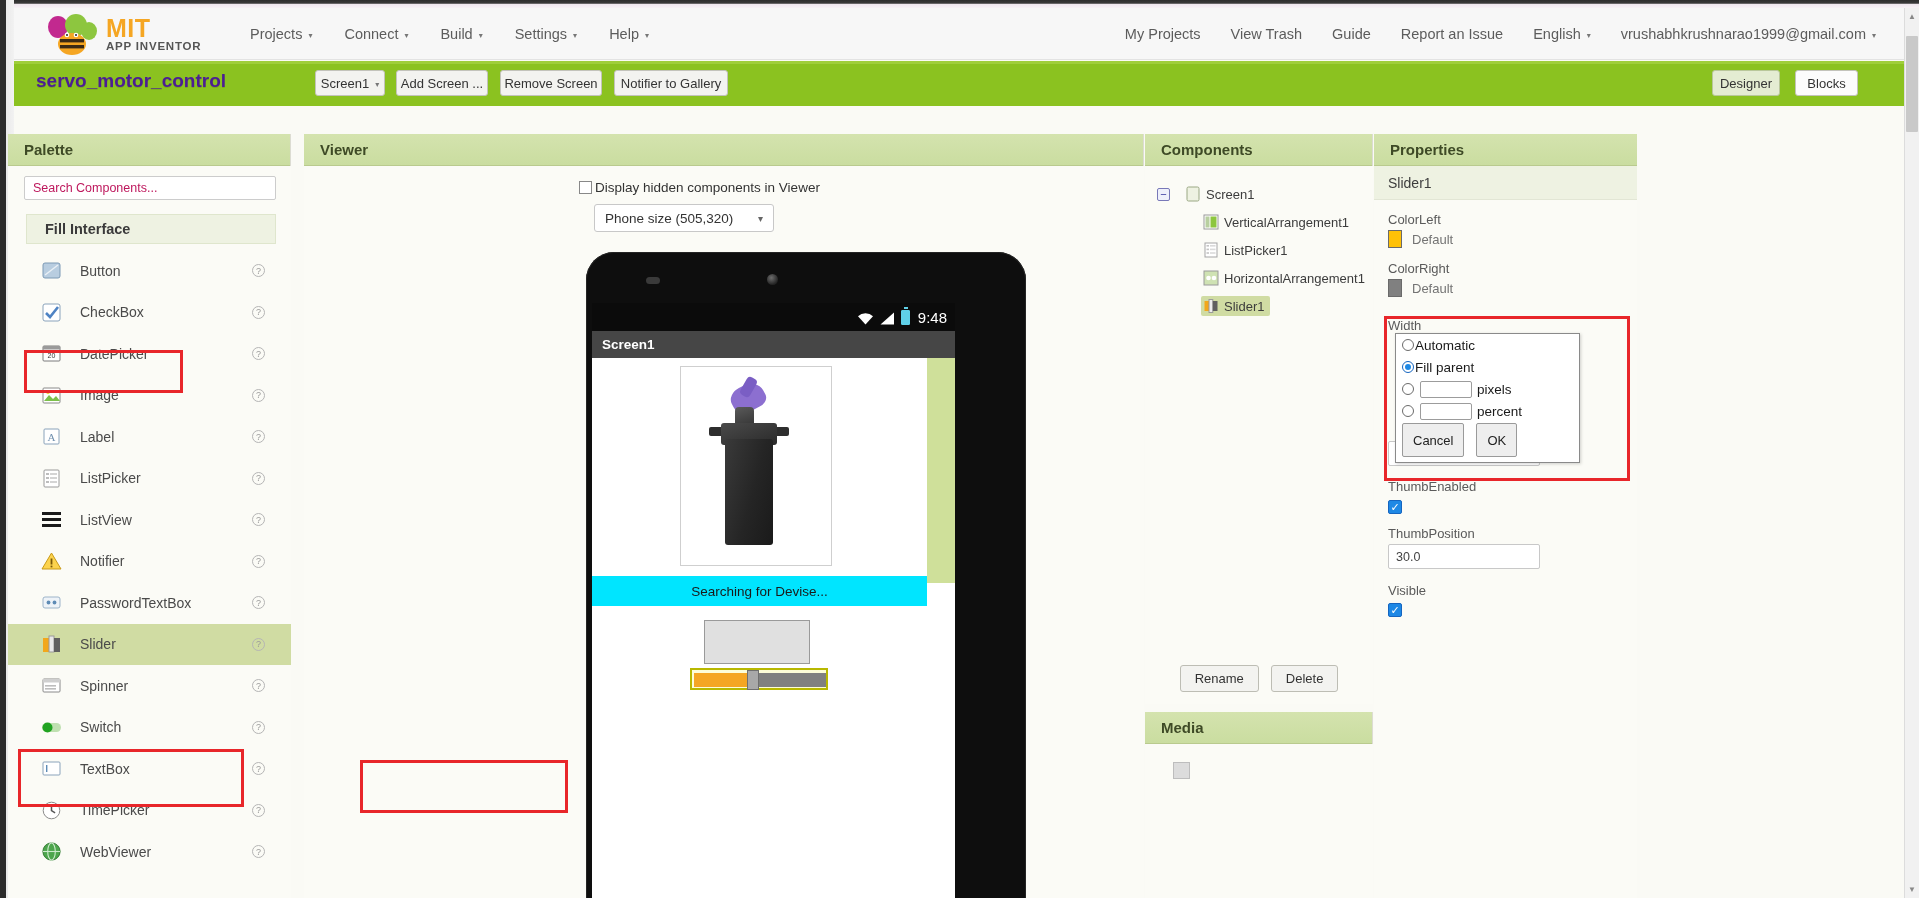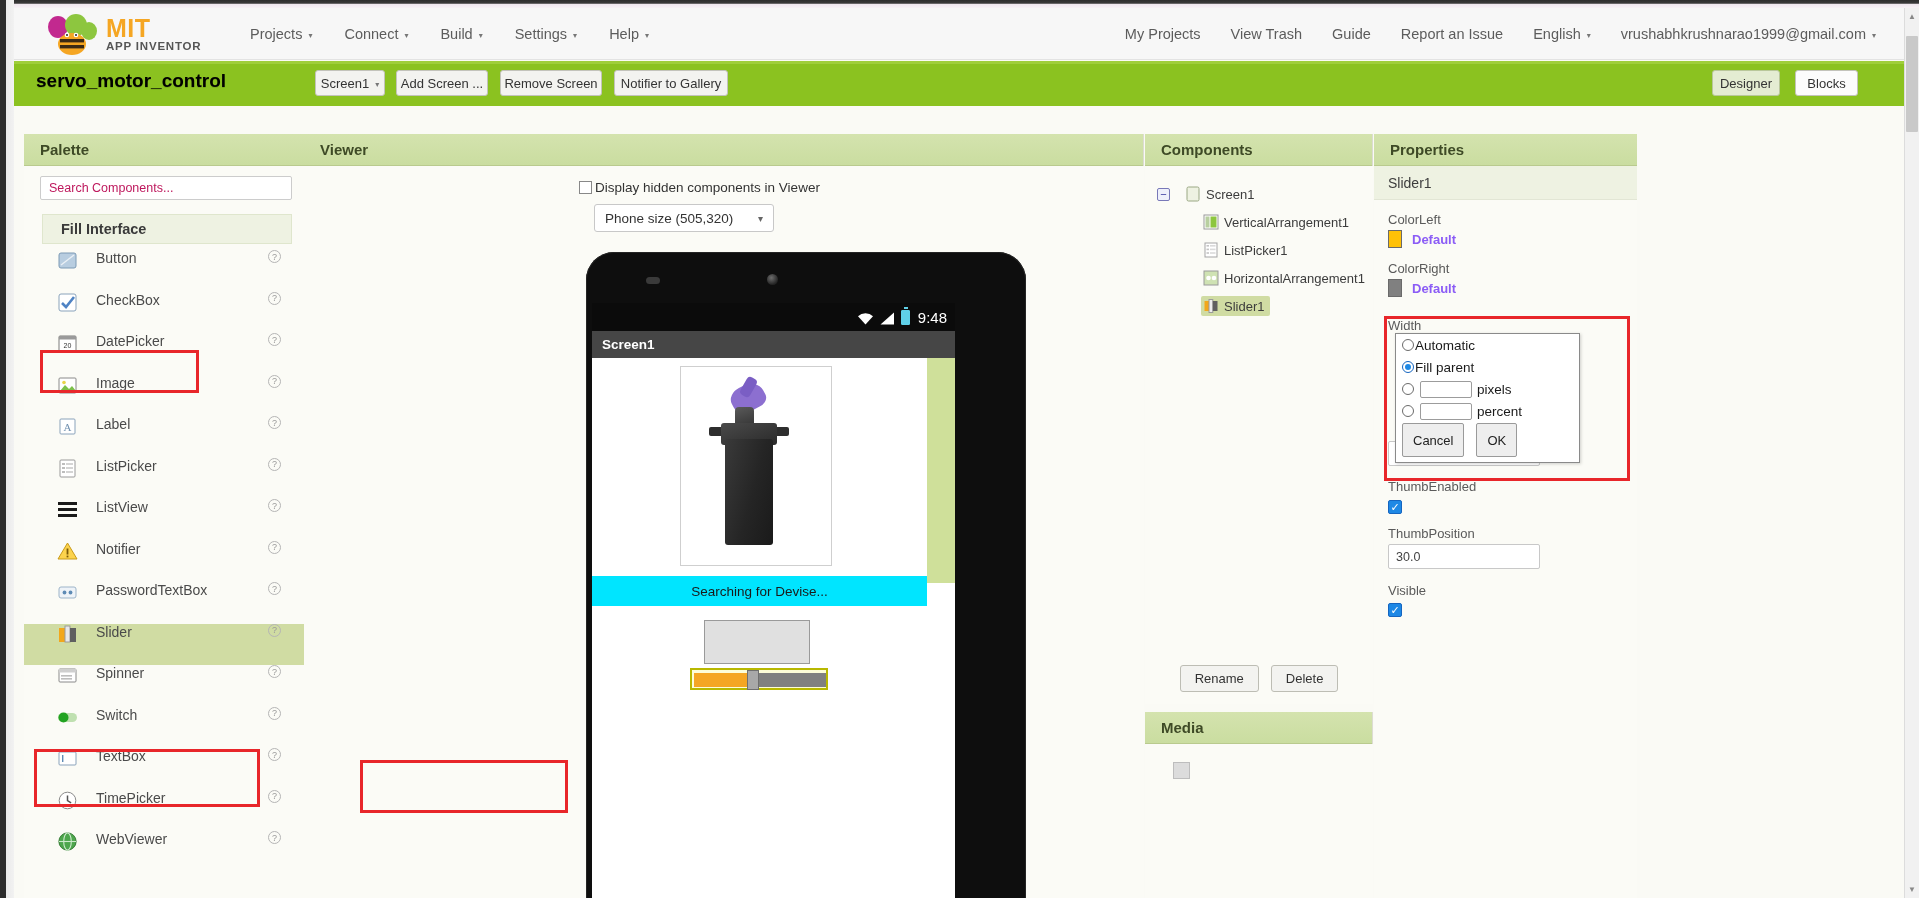--- a/index.html
+++ b/index.html
@@ -53,21 +53,21 @@
   .caret { font-size:8px; color:#777; position:relative; top:1px; }
 
   
   #projectbar {
     position:absolute; left:14px; top:61px; width:1890px; height:45px;
     background:#8bc220;
   }
   #projectbar .strip-top { position:absolute; left:0; top:0; width:100%; height:3px; background:#9fce3a; }
   #projname {
     position:absolute; left:22px; top:9px;
-    font-size:19px; font-weight:bold; color:#000000;
+    font-size:19px; font-weight:bold; color:#4c1d95;
     text-shadow:0 1px 0 rgba(0,0,0,.12);
   }
   .gbtn {
     position:absolute; top:9px; height:26px;
     background:#f3f3f0; border:1px solid #c3c3bb; border-radius:3px;
     font-size:13px; color:#333;
     display:flex; align-items:center; justify-content:center;
     padding:0 9px; cursor:pointer; white-space:nowrap;
   }
   .gbtn .caret { margin-left:6px; }
@@ -81,42 +81,42 @@
   
   .panel-header {
     height:32px; background:linear-gradient(to bottom,#d4e3ae,#cadda0);
     border-bottom:1px solid #b9ca8e;
     display:flex; align-items:center; padding-left:16px;
     font-size:15px; font-weight:bold; color:#3e4a26;
   }
 
   
   #palette {
-    position:absolute; left:24px; top:134px; width:283px; height:764px;
+    position:absolute; left:8px; top:134px; width:283px; height:764px;
     background:#fbfbf6; border-right:1px solid #dcdcd2;
   }
   #palette-body { position:absolute; left:0; top:32px; width:283px; height:732px; background:#fbfbf6; }
   #search-box {
     position:absolute; left:16px; top:10px; width:252px; height:24px;
     border:1px solid #cccccc; background:#fff; border-radius:2px;
     font-size:12.5px; color:#be185d; padding-left:8px; line-height:23px;
   }
   #cat-userinterface {
     position:absolute; left:18px; top:48px; width:250px; height:30px;
     background:#eef2e2; border:1px solid #dfe6cd;
     display:flex; align-items:center; padding-left:18px;
     font-size:14.5px; font-weight:bold; color:#3a3a3a;
   }
   .redbox { position:absolute; border:3px solid #e8262a; pointer-events:none; }
   #redbox-ui     { left:16px; top:216px; width:159px; height:43px; }
   #redbox-slider { left:10px; top:615px; width:226px; height:58px; }
 
   .pal-list { position:absolute; left:0; top:84px; width:283px; }
   .pal-item {
-    position:relative; height:41.5px; display:flex; 
+    position:relative; height:41.5px; display:flex; align-items:center;
     padding-left:36px; cursor:pointer;
   }
   .pal-item.sel { background:#d0dca3; }
   .pal-icon {
     position:absolute; left:33px; width:21px; height:21px;
     display:flex; align-items:center; justify-content:center;
   }
   .pal-label { margin-left:36px; font-size:14px; color:#4a4a4a; }
   .pal-help {
     position:absolute; right:26px; width:13px; height:13px; border-radius:50%;
@@ -265,21 +265,21 @@
   }
   #props-body { position:absolute; left:0; top:32px; width:263px; height:732px; background:#fbfbf6; }
   #prop-compname {
     position:absolute; left:0; top:0; width:263px; height:34px;
     background:#eef2e2; border-bottom:1px solid #e2e6d5;
     display:flex; align-items:center; padding-left:14px;
     font-size:14px; color:#3d3d3d;
   }
   .prop-label { position:absolute; left:14px; font-size:13px; color:#5a5a5a; }
   .prop-swatch { position:absolute; left:14px; width:14px; height:18px; border:1px solid #6a6a6a; }
-  .prop-swatch-text { position:absolute; left:38px; font-size:13px; color:#8b5cf6;font-weight:bold; }
+  .prop-swatch-text { position:absolute; left:38px; font-size:13px; color:#737373; }
   .prop-input {
     position:absolute; left:14px; width:152px; height:25px;
     background:#fff; border:1px solid #c8c8c8; border-radius:2px;
     font-size:12.5px; color:#444; padding-left:7px; line-height:24px;
   }
   .prop-check {
     position:absolute; left:14px; width:14px; height:14px;
     background:#1e88e5; border:1px solid #1565c0; border-radius:2px;
     display:flex; align-items:center; justify-content:center;
     color:#fff; font-size:11px; line-height:1;

